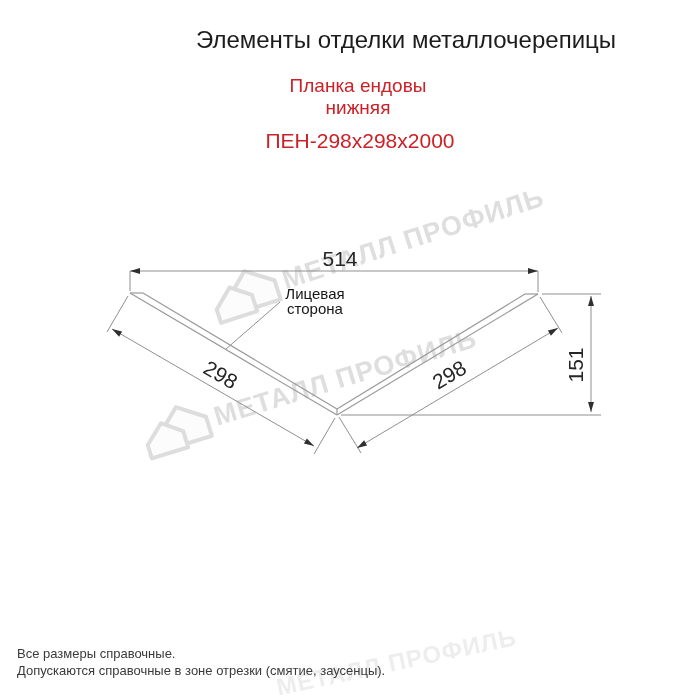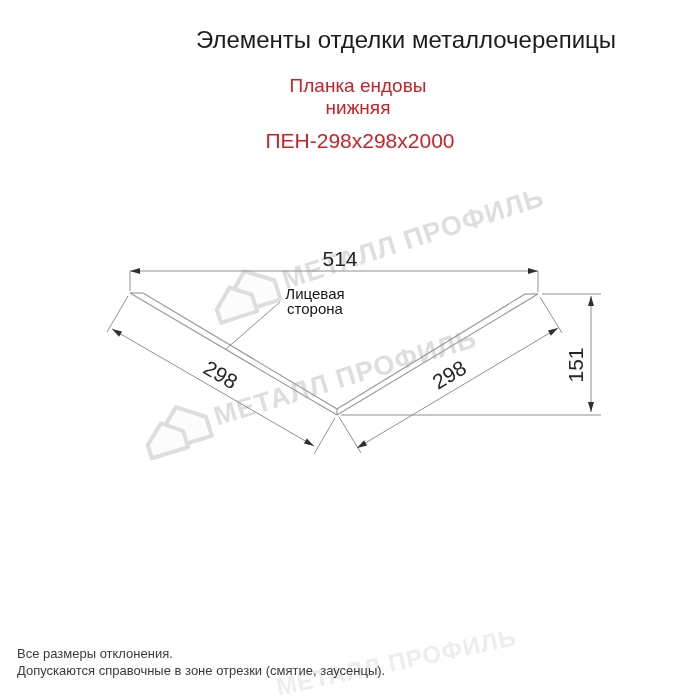--- a/index.html
+++ b/index.html
@@ -140,17 +140,17 @@
     <text class="dim-text" x="340" y="266" text-anchor="middle">514</text>
     <text class="dim-text" x="217" y="381" text-anchor="middle" transform="rotate(30 217 381)">298</text>
     <text class="dim-text" x="453" y="381" text-anchor="middle" transform="rotate(-30.5 453 381)">298</text>
     <text class="dim-text" x="583" y="365" text-anchor="middle" transform="rotate(-90 583 365)">151</text>
 
     <text class="face-text" x="315" y="299" text-anchor="middle">Лицевая</text>
     <text class="face-text" x="315" y="314" text-anchor="middle">сторона</text>
   </svg>
 
   <div class="notes">
-    <div>Все размеры отклонения.</div>
+    <div>Все размеры справочные.</div>
     <div>Допускаются справочные в зоне отрезки (смятие, заусенцы).</div>
   </div>
 
 </div>
 
 </body></html>

